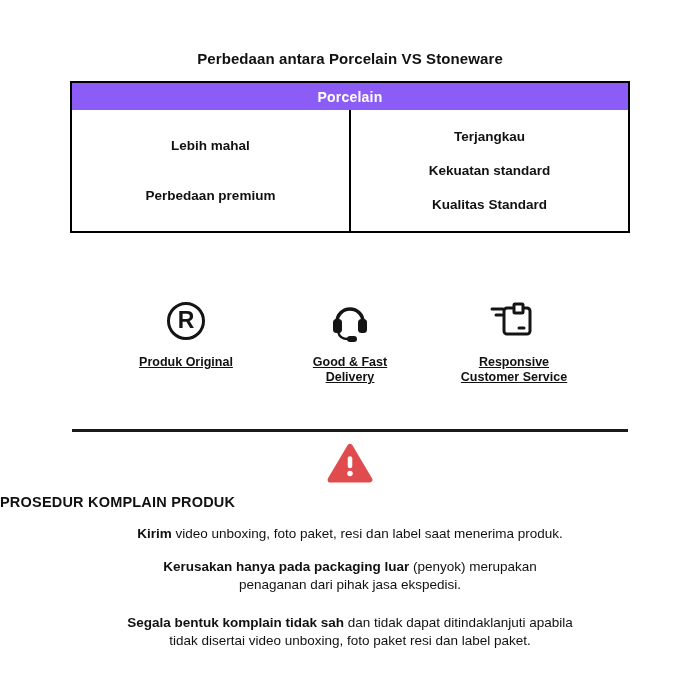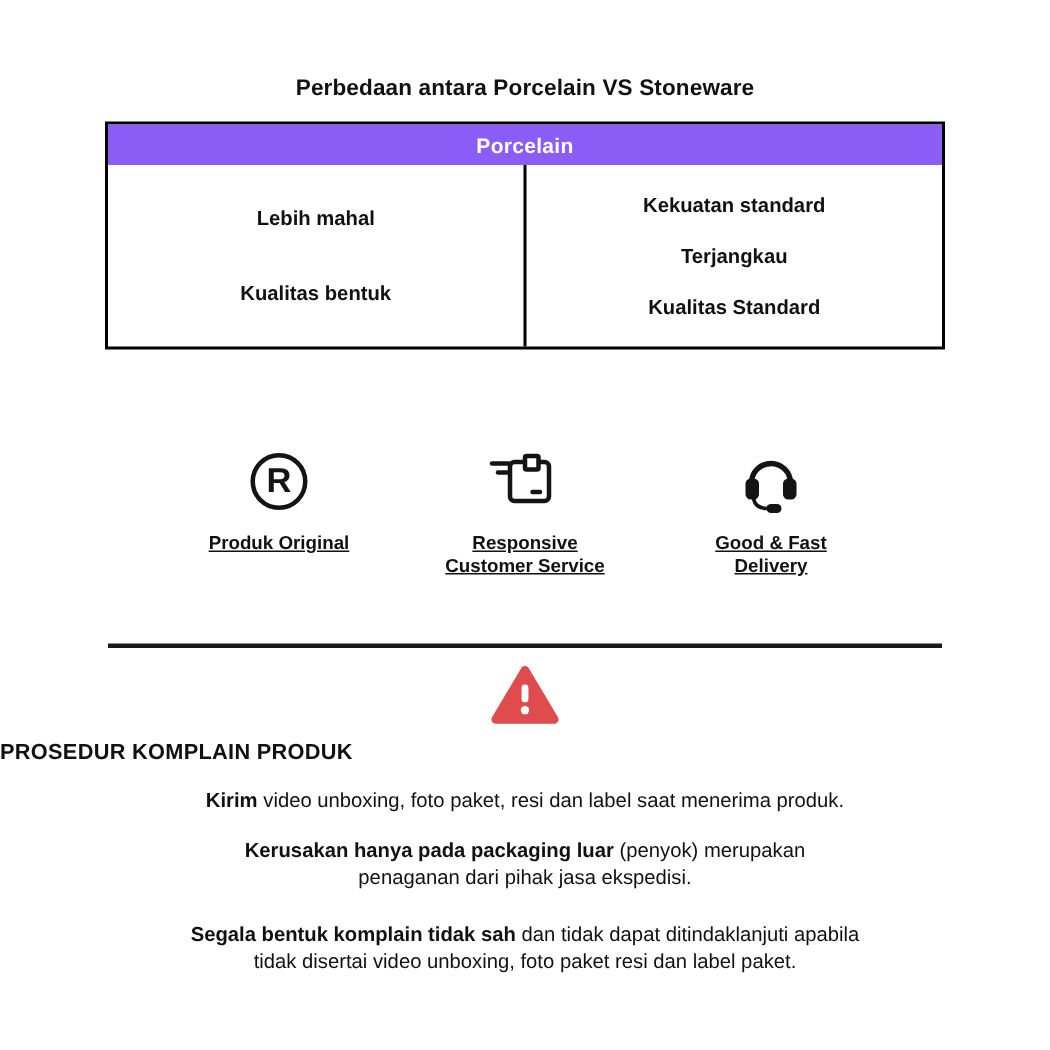--- a/index.html
+++ b/index.html
@@ -87,69 +87,69 @@
 
   <div class="title">Perbedaan antara Porcelain VS Stoneware</div>
 
   <div class="cmp-table">
     <div class="cmp-head">
       <div class="hcell">Porcelain</div>
     </div>
     <div class="cmp-body">
       <div class="cmp-col left">
         <div class="cmp-cell">Lebih mahal</div>
-        <div class="cmp-cell">Kualitas bentuk</div>
+        <div class="cmp-cell">Perbedaan premium</div>
       </div>
       <div class="cmp-col">
+        <div class="cmp-cell">Terjangkau</div>
         <div class="cmp-cell">Kekuatan standard</div>
-        <div class="cmp-cell">Terjangkau</div>
         <div class="cmp-cell">Kualitas Standard</div>
       </div>
     </div>
   </div>
 
   <div class="features">
 
     <div class="feature">
       <div class="icon-box">
         <div class="reg-circle">
           <span>R</span>
         </div>
       </div>
       <div class="flabel">Produk Original</div>
     </div>
 
     <div class="feature">
       <div class="icon-box">
+        <svg width="48" height="46" viewBox="0 0 48 46">
+          <path d="M11 24 a13 13 0 0 1 26 0" fill="none" stroke="#141414" stroke-width="3.6" stroke-linecap="round"></path>
+          <rect x="7" y="21" width="9" height="14" rx="3.5" fill="#141414"></rect>
+          <rect x="32" y="21" width="9" height="14" rx="3.5" fill="#141414"></rect>
+          <path d="M12.5 35 C13.5 39.5 17 41 22 41" fill="none" stroke="#141414" stroke-width="2.4" stroke-linecap="round"></path>
+          <rect x="21" y="38" width="10" height="6" rx="3" fill="#141414"></rect>
+        </svg>
+      </div>
+      <div class="flabel">Good &amp; Fast
+Delivery</div>
+    </div>
+
+    <div class="feature">
+      <div class="icon-box">
         <svg width="50" height="44" viewBox="0 0 50 44">
           <g fill="none" stroke="#141414" stroke-width="3" stroke-linecap="round" stroke-linejoin="round">
             <rect x="15" y="9" width="26" height="26" rx="3"></rect>
             <rect x="25" y="5" width="9" height="9" rx="1" fill="#ffffff"></rect>
             <line x1="30" y1="29" x2="35" y2="29"></line>
             <line x1="3" y1="10" x2="14" y2="10"></line>
             <line x1="7" y1="16" x2="13" y2="16"></line>
           </g>
         </svg>
       </div>
       <div class="flabel">Responsive
 Customer Service</div>
-    </div>
-
-    <div class="feature">
-      <div class="icon-box">
-        <svg width="48" height="46" viewBox="0 0 48 46">
-          <path d="M11 24 a13 13 0 0 1 26 0" fill="none" stroke="#141414" stroke-width="3.6" stroke-linecap="round"></path>
-          <rect x="7" y="21" width="9" height="14" rx="3.5" fill="#141414"></rect>
-          <rect x="32" y="21" width="9" height="14" rx="3.5" fill="#141414"></rect>
-          <path d="M12.5 35 C13.5 39.5 17 41 22 41" fill="none" stroke="#141414" stroke-width="2.4" stroke-linecap="round"></path>
-          <rect x="21" y="38" width="10" height="6" rx="3" fill="#141414"></rect>
-        </svg>
-      </div>
-      <div class="flabel">Good &amp; Fast
-Delivery</div>
     </div>
 
   </div>
 
   <div class="divider"></div>
 
   <div class="alert-row">
     <svg width="46" height="40" viewBox="0 0 48 42">
       <path d="M24 4 L44.5 38.5 L3.5 38.5 Z" fill="#e04b4d" stroke="#e04b4d" stroke-width="6" stroke-linejoin="round"></path>
       <rect x="21.6" y="14" width="4.8" height="12.5" rx="2.4" fill="#ffffff"></rect>

